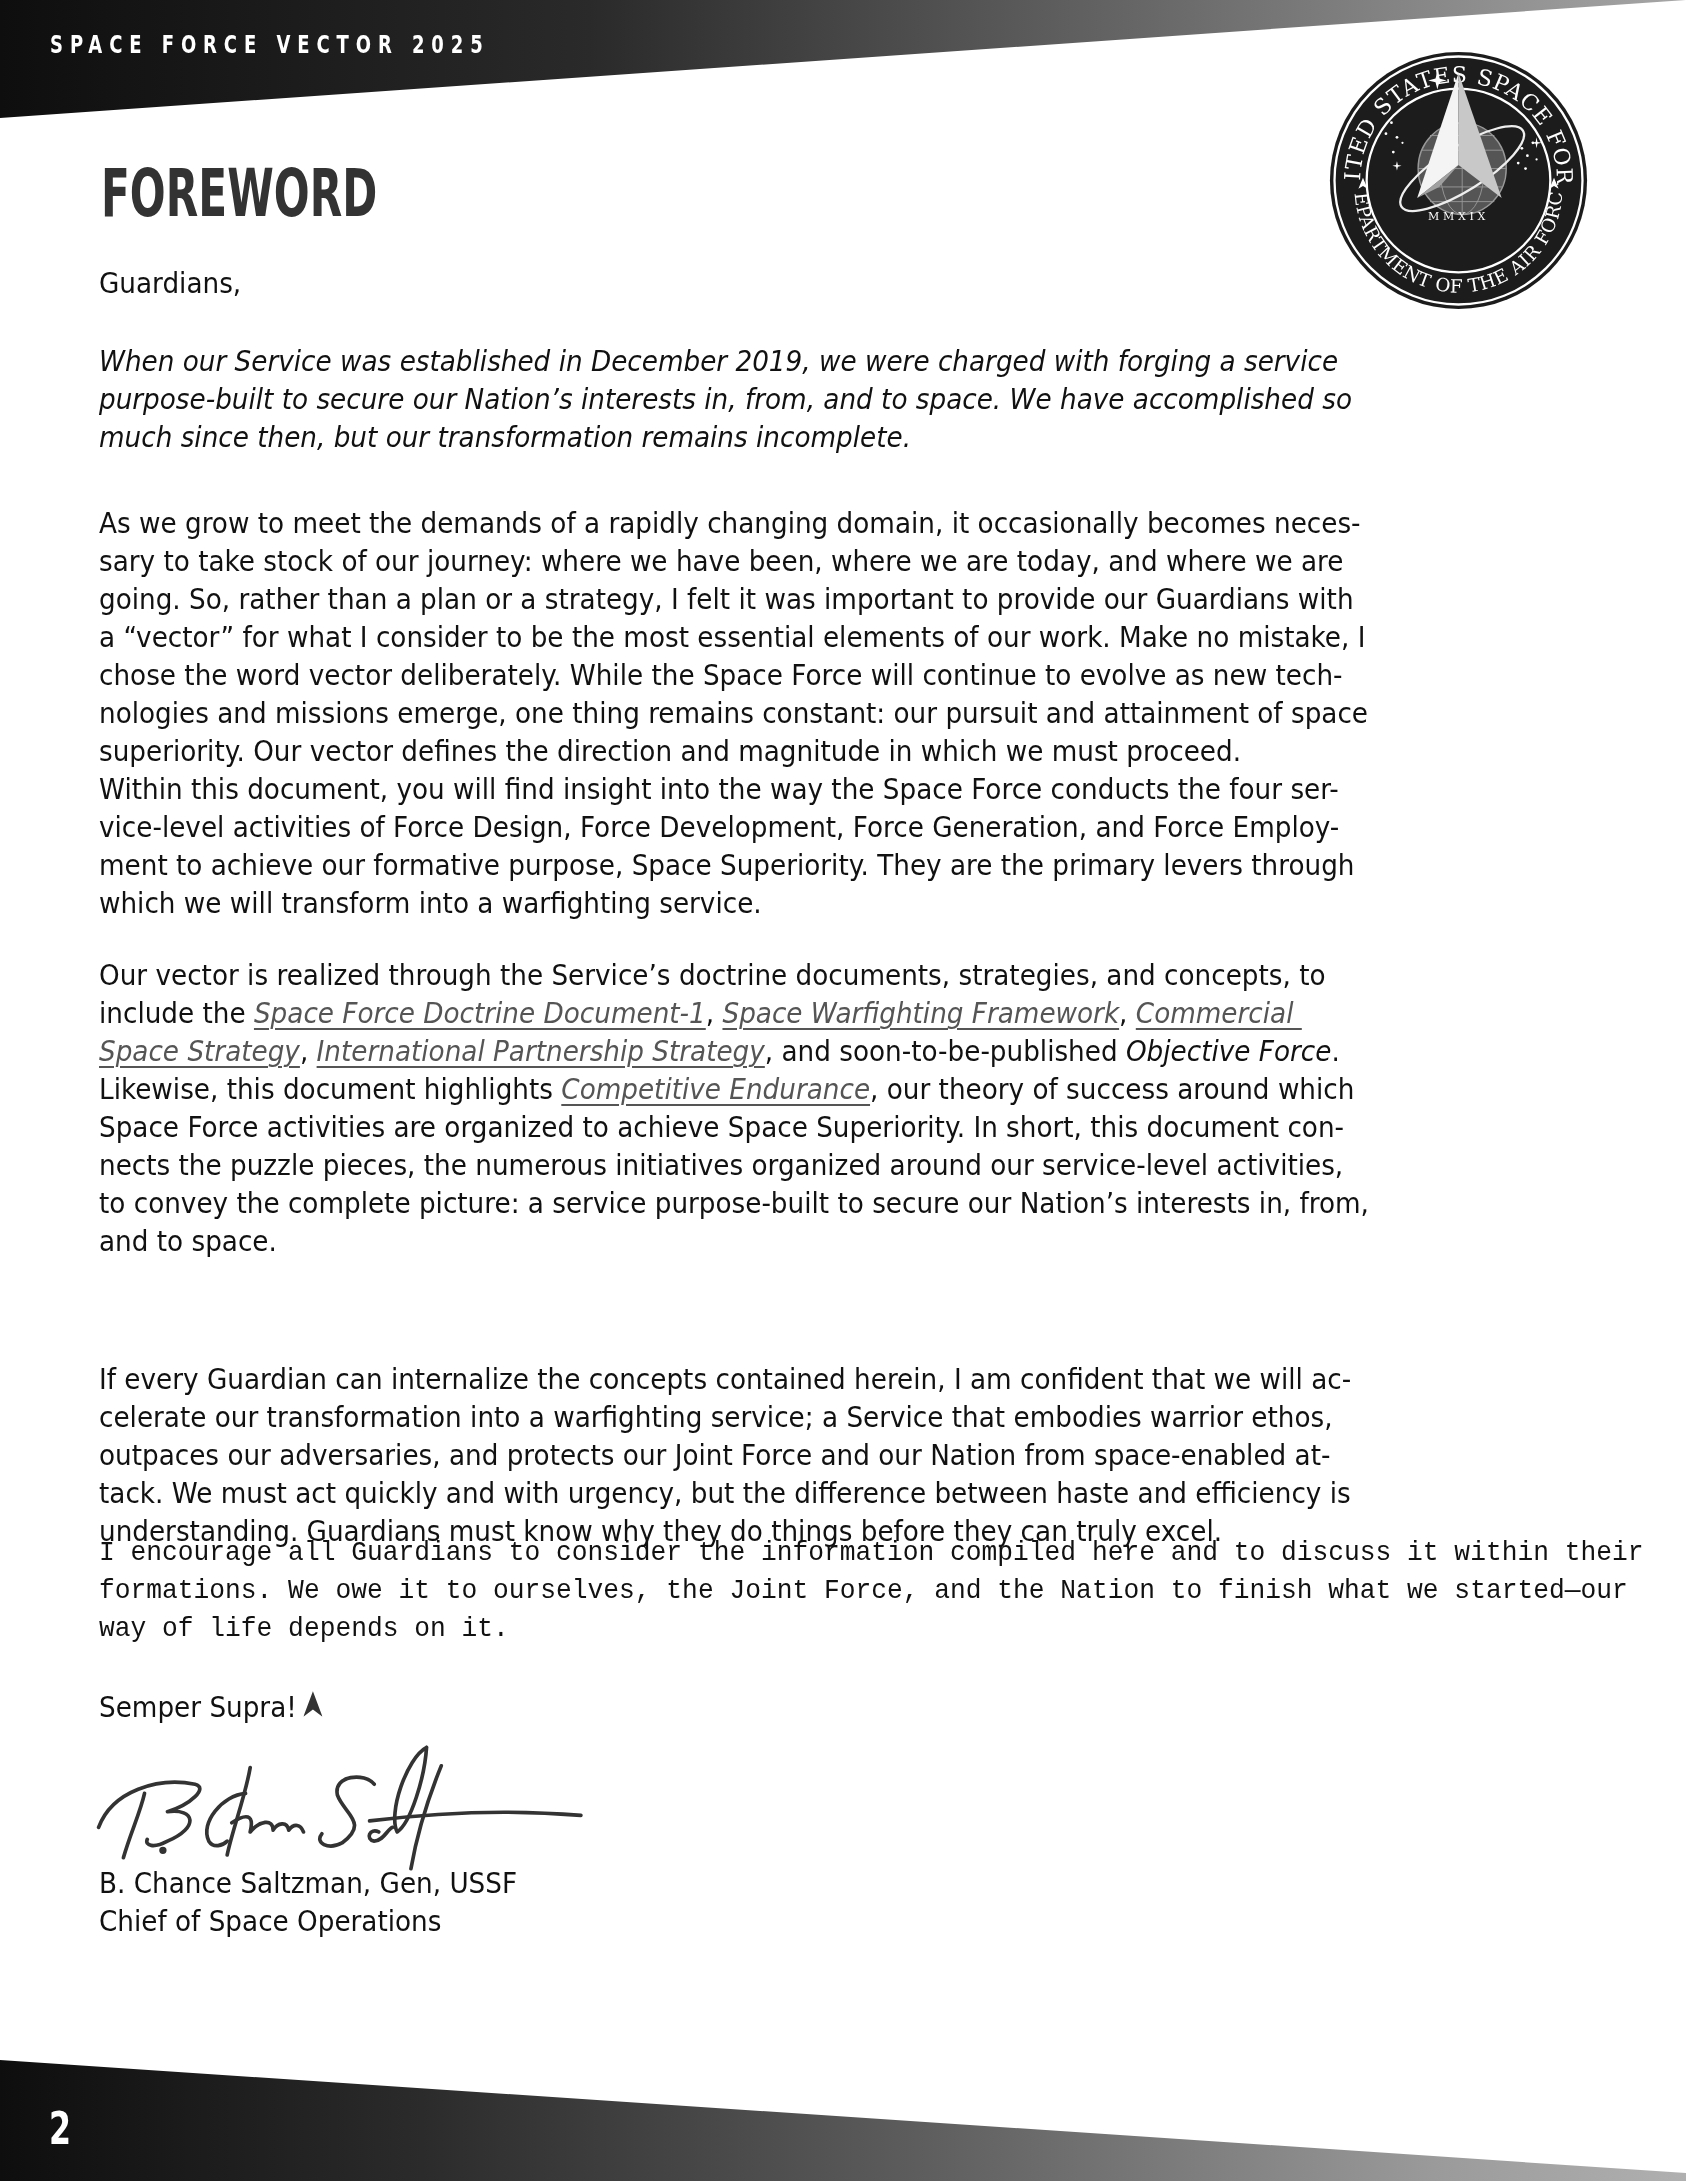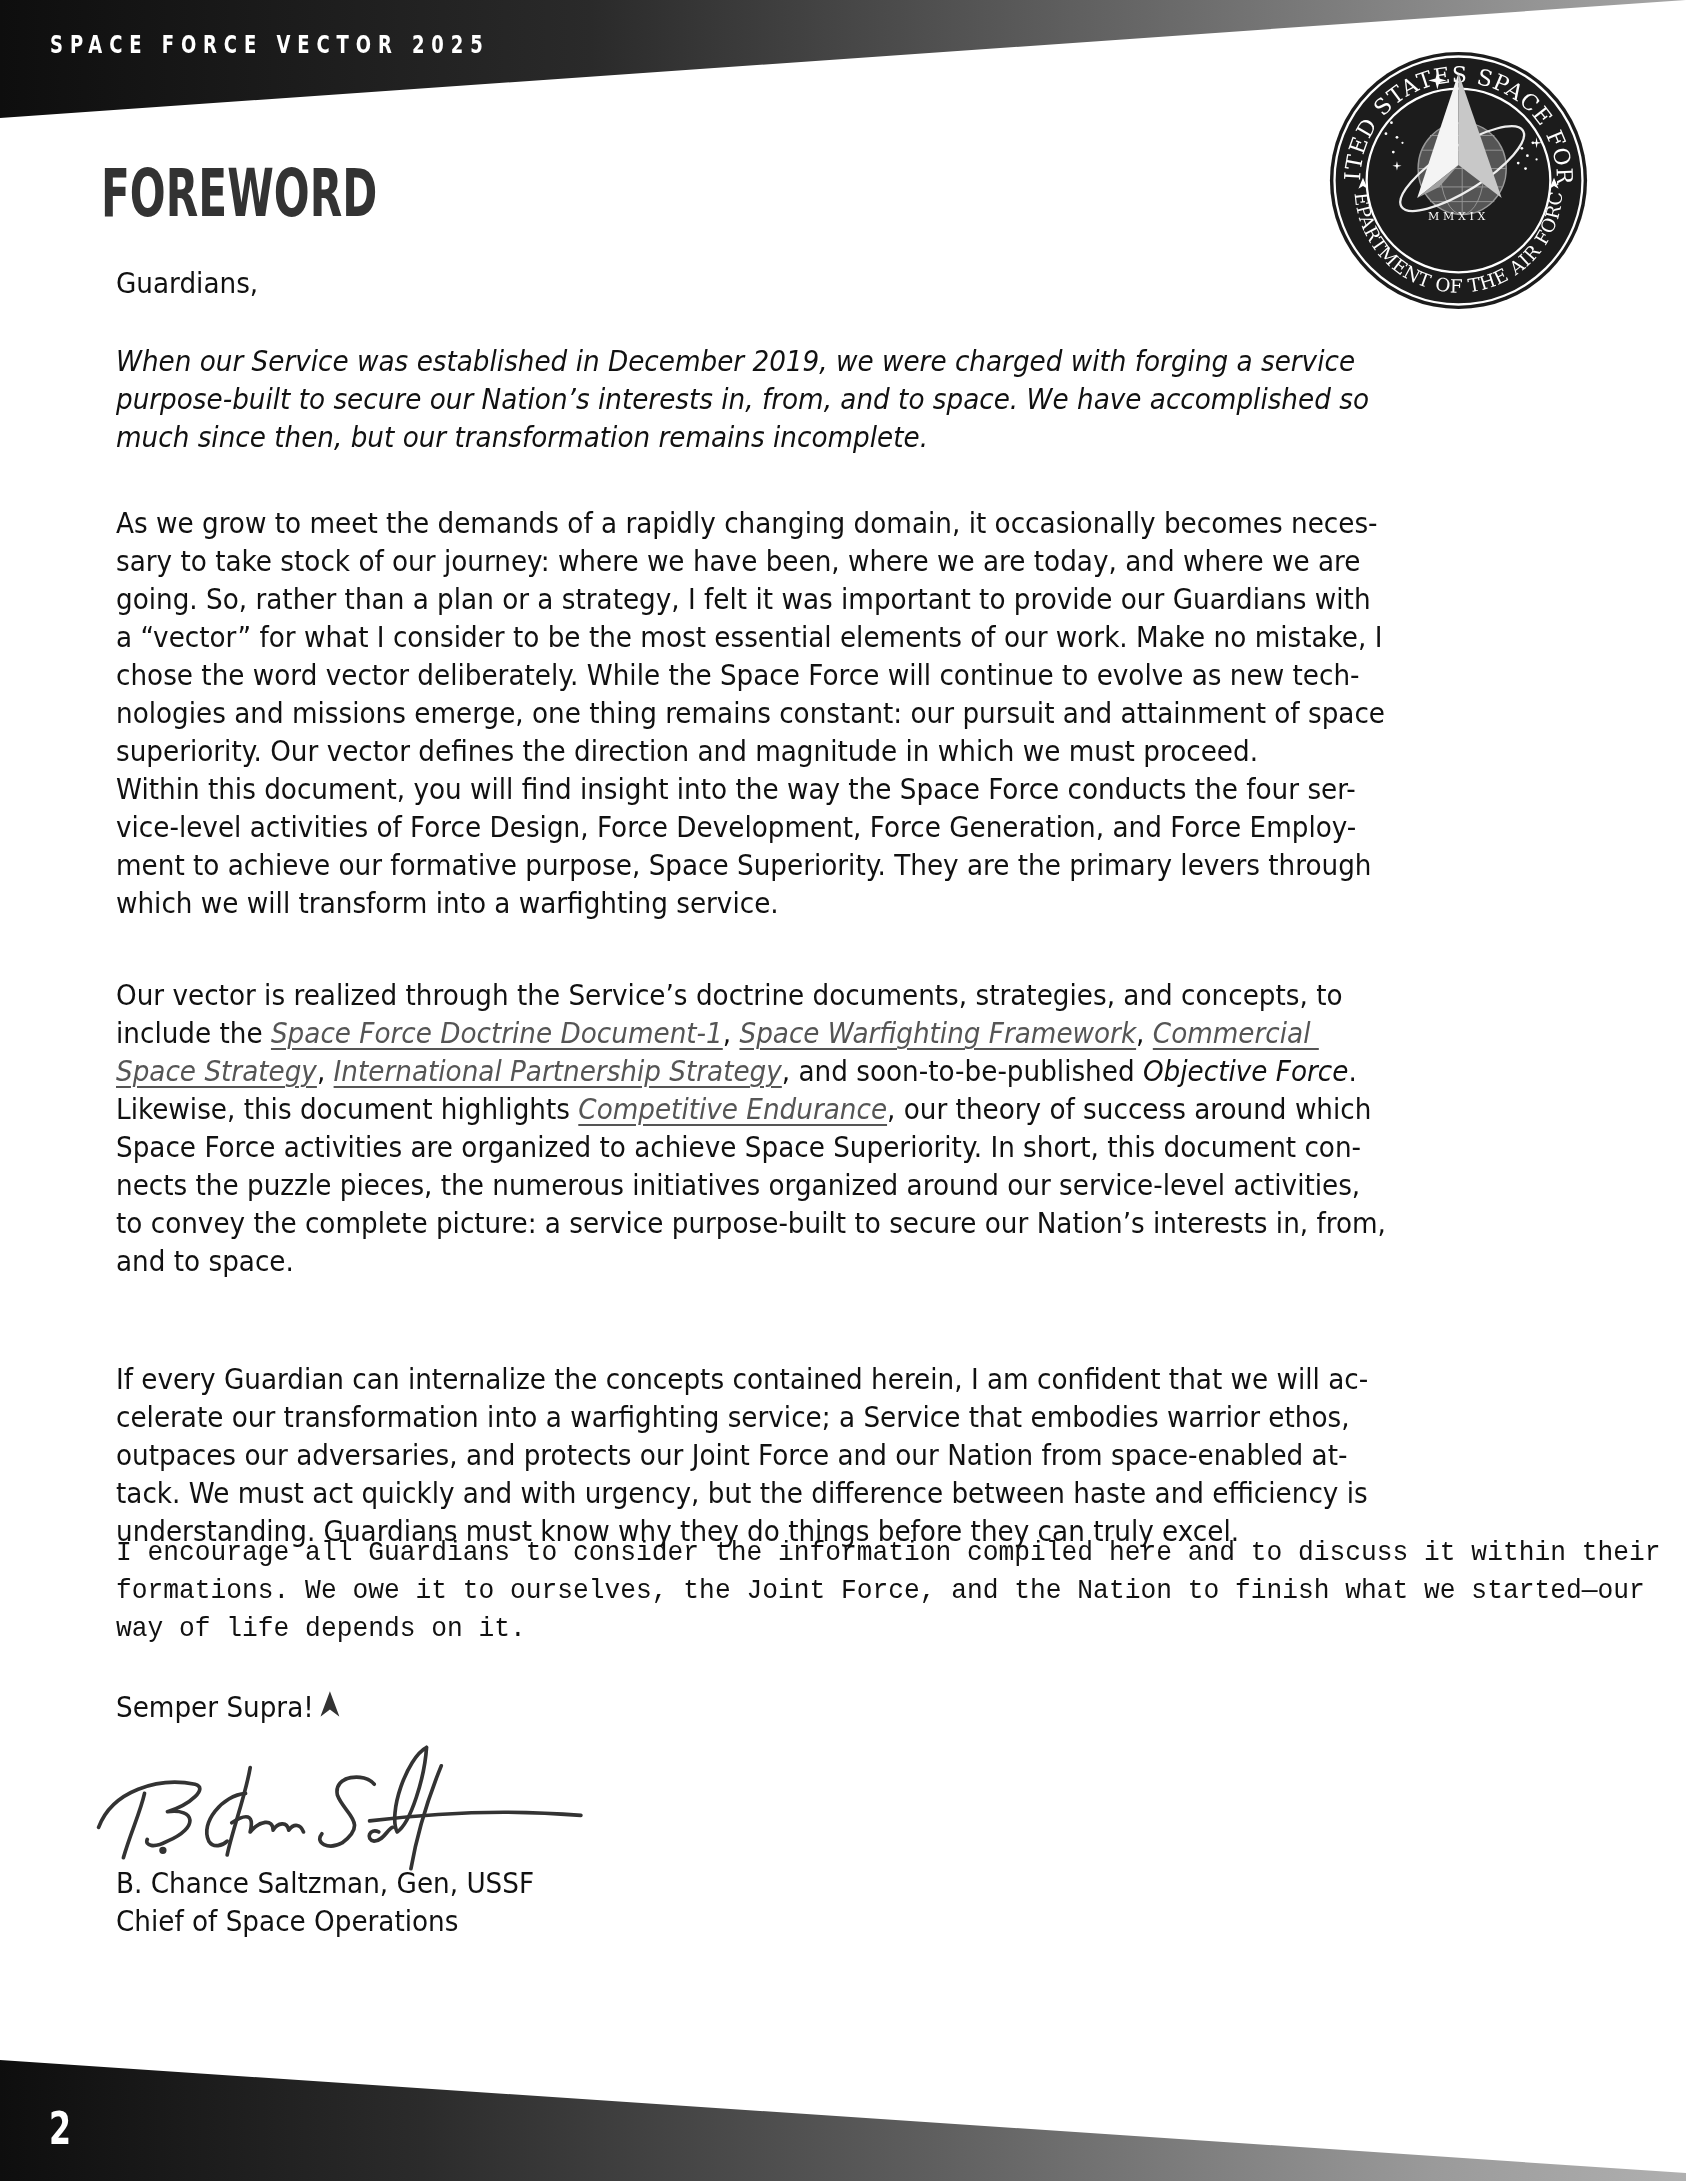--- a/index.html
+++ b/index.html
@@ -14,21 +14,21 @@
   .footer-band { position: absolute; left: 0; top: 2048px; width: 1686px; height: 134px;
     background: linear-gradient(90deg, #0e0e0e 0%, #2b2b2b 25%, #5e5e5e 55%, #9a9a9a 85%, #b0b0b0 100%);
     clip-path: polygon(0 12px, 1686px 125px, 1686px 134px, 0 134px); }
   .page-number { position: absolute; left: 49px; top: 2103px; font-family: "DejaVu Sans", sans-serif;
     font-weight: bold; font-size: 44px; color: #fff; transform: scaleX(0.72); transform-origin: left center; }
   .seal { position: absolute; left: 1329px; top: 51px; width: 259px; height: 259px; }
   .title { position: absolute; left: 101px; top: 156px; font-family: "DejaVu Sans", sans-serif;
     font-weight: bold; font-size: 66px; color: #333; letter-spacing: 0px;
     transform: scaleX(0.64); transform-origin: left top; white-space: nowrap; line-height: 75px; }
   .text-block { position: absolute; left: 99px; font-size: 27.5px; line-height: 38px; color: #111;
-    font-family: "DejaVu Sans", sans-serif; white-space: nowrap; margin-left: 17px; }
+    font-family: "DejaVu Sans", sans-serif; white-space: nowrap; }
   .line { display: block; transform: scaleX(0.955); transform-origin: left center; }
   .link { color: #555; font-style: italic; text-decoration: underline; text-decoration-thickness: 1.8px;
     text-underline-offset: 4.6px; cursor: pointer; }
   .ital { font-style: italic; }
   .delta { display: inline-block; vertical-align: baseline; margin-left: 7.3px; }
   .signature { position: absolute; left: 94px; top: 1740px; width: 542px; height: 138px; }
 </style>
 </head>
 <body>
 
@@ -107,21 +107,21 @@
   <span class="line">a “vector” for what I consider to be the most essential elements of our work.  Make no mistake, I</span>
   <span class="line">chose the word vector deliberately.  While the Space Force will continue to evolve as new tech-</span>
   <span class="line">nologies and missions emerge, one thing remains constant: our pursuit and attainment of space</span>
   <span class="line">superiority.  Our vector defines the direction and magnitude in which we must proceed.</span>
   <span class="line">Within this document, you will find insight into the way the Space Force conducts the four ser-</span>
   <span class="line">vice-level activities of Force Design, Force Development, Force Generation, and Force Employ-</span>
   <span class="line">ment to achieve our formative purpose, Space Superiority.  They are the primary levers through</span>
   <span class="line">which we will transform into a warfighting service.</span>
 </div>
 
-<div class="text-block" style="top:976px;">
+<div class="text-block" style="top:956px;">
   <span class="line">Our vector is realized through the Service’s doctrine documents, strategies, and concepts, to</span>
   <span class="line"><span>include the </span><a class="link">Space Force Doctrine Document-1</a><span>, </span><a class="link">Space Warfighting Framework</a><span>, </span><a class="link" style="white-space:pre;">Commercial </a></span>
   <span class="line"><a class="link">Space Strategy</a><span>, </span><a class="link">International Partnership Strategy</a><span>, and soon-to-be-published </span><span class="ital">Objective Force</span><span>.</span></span>
   <span class="line"><span>Likewise, this document highlights </span><a class="link">Competitive Endurance</a><span>, our theory of success around which</span></span>
   <span class="line">Space Force activities are organized to achieve Space Superiority.  In short, this document con-</span>
   <span class="line">nects the puzzle pieces, the numerous initiatives organized around our service-level activities,</span>
   <span class="line">to convey the complete picture: a service purpose-built to secure our Nation’s interests in, from,</span>
   <span class="line">and to space.</span>
 </div>
 

